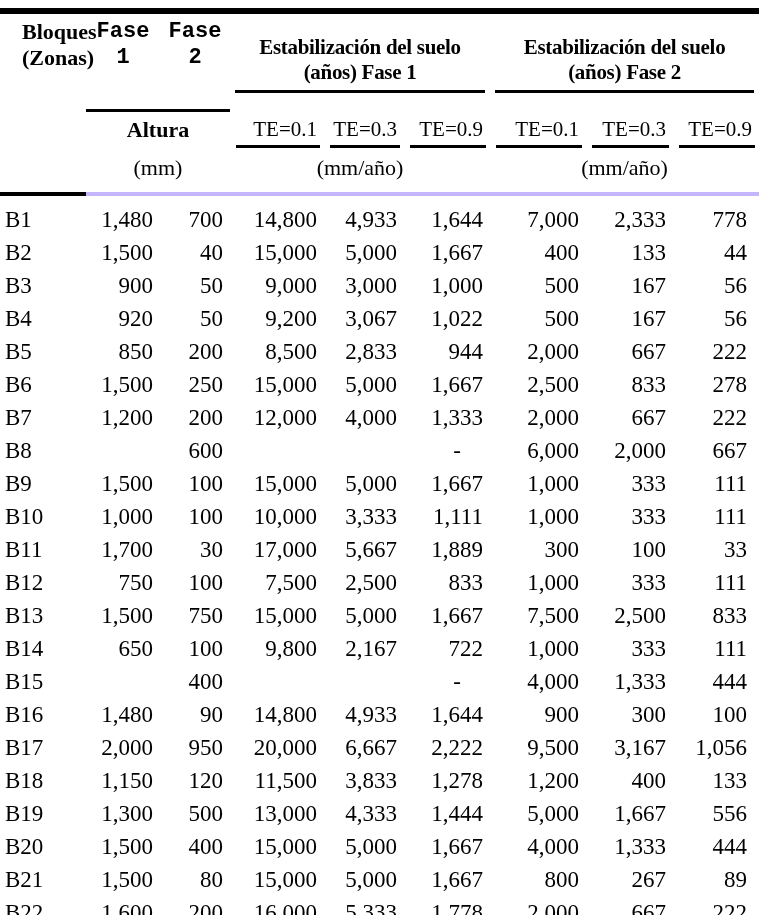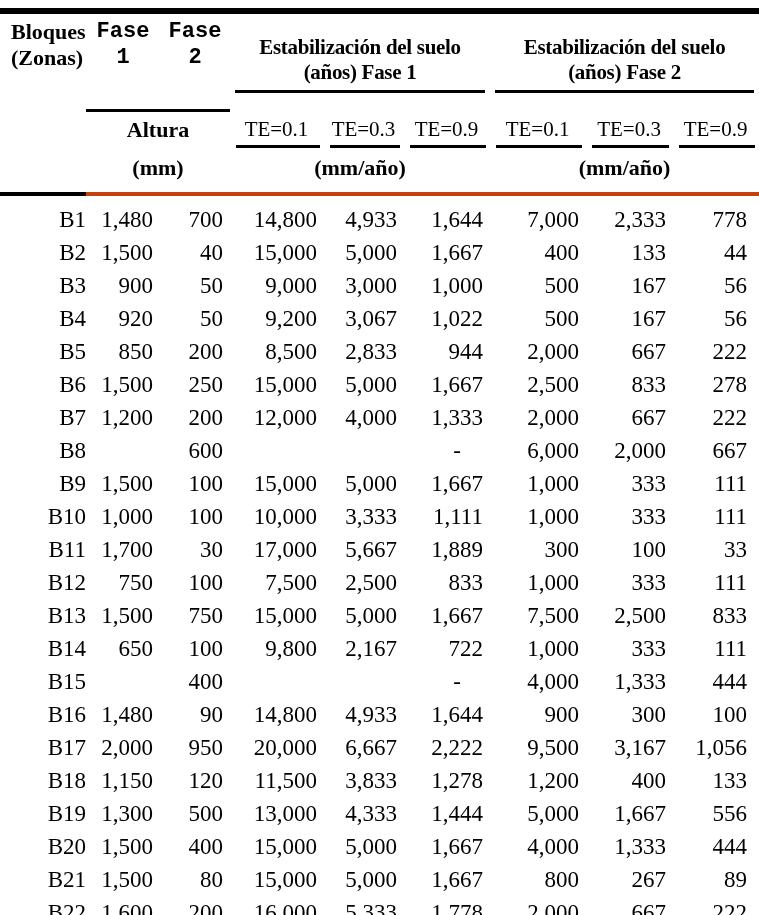--- a/index.html
+++ b/index.html
@@ -18,21 +18,21 @@
   }
   table {
     border-collapse: collapse;
     table-layout: fixed;
     width: 759px;
   }
   
   thead th { font-weight: bold; padding: 0; }
   th.block {
     text-align: left; vertical-align: top;
-    padding: 5px 0 0 11px;
+    padding: 5px 0 0 22px;
     font-size: 22px; line-height: 26px;
   }
   th.fase {
     vertical-align: top; text-align: center;
     padding-top: 5px;
     font-size: 22px; line-height: 26px;
     height: 64px;
     border-bottom: 3px solid #000;
     font-family: Liberation Mono, monospace;
   }
@@ -49,39 +49,39 @@
   th.altura {
     font-weight: bold; text-align: center;
     font-size: 22px; height: 36px; vertical-align: middle;
   }
   th.te { font-weight: normal; vertical-align: bottom; height: 36px; }
   .te-inner {
     display: block;
     margin: 0 4px 0 6px;
     padding: 2px 3px 3px 0;
     border-bottom: 3px solid #000;
-    font-size: 21px; white-space: nowrap;
+    font-size: 21px; text-align: right; white-space: nowrap;
   }
   th.unit {
-    font-weight: bold; text-align: center;
+    font-weight: normal; text-align: center;
     font-size: 22px; height: 40px; vertical-align: middle;
     padding-bottom: 4px;
-    border-bottom: 4px solid #c2410c;
+    border-bottom: 4px solid #c4b5fd;
   }
   th.blockspan { border-bottom: 4px solid #000; }
   
   tbody td {
     font-size: 23px;
     height: 33px;
     text-align: right;
     padding: 0 7px 0 0;
     vertical-align: middle;
     white-space: nowrap;
   }
-  tbody td:first-child { text-align: right; padding: 0 0 0 5px; }
+  tbody td:first-child { text-align: left; padding: 0 0 0 5px; }
   tbody td:last-child  { padding-right: 12px; }
   tbody tr:first-child td { padding-top: 8px; }
   tbody tr:last-child  td { padding-bottom: 20px; }
   tbody td.dash { padding-right: 29px; }
 </style>
 </head>
 <body>
 
 <div class="table-wrap">
   <table>

